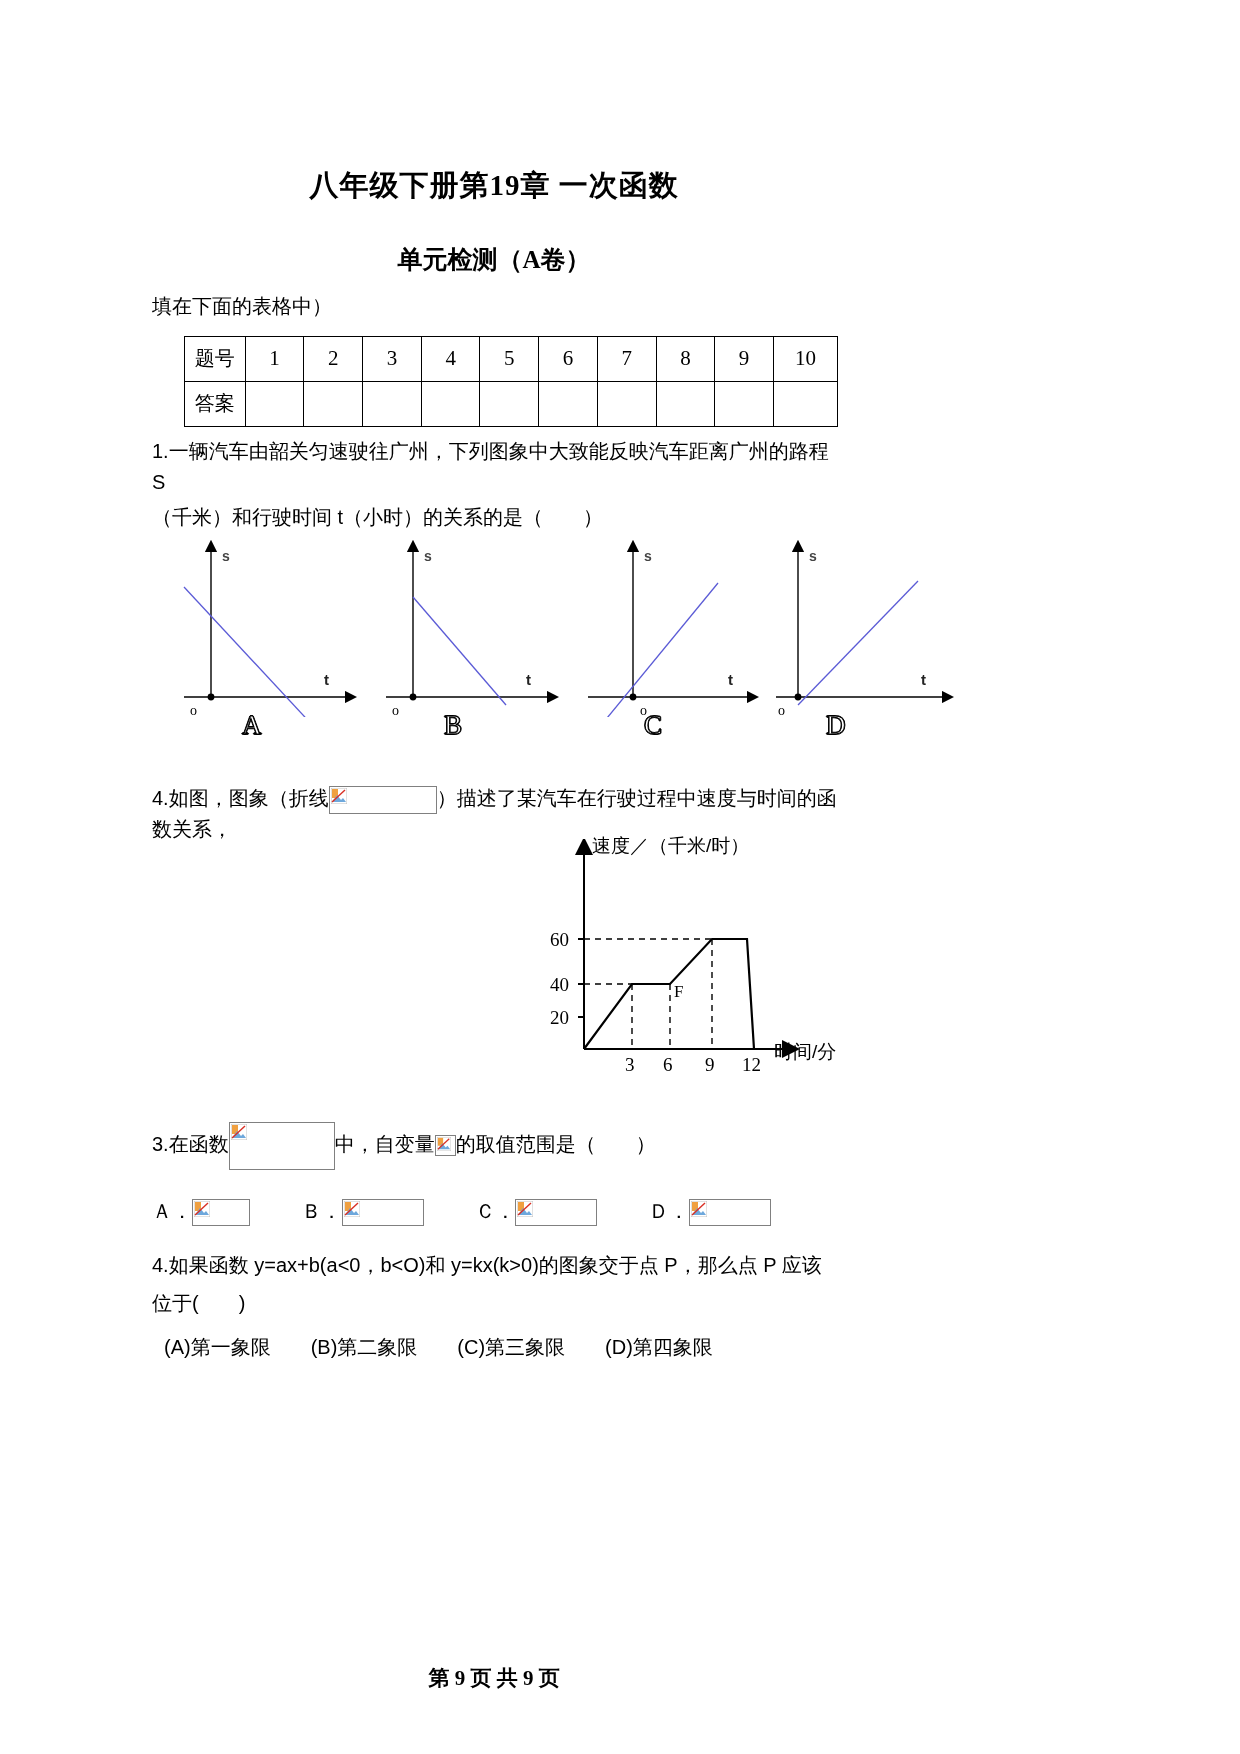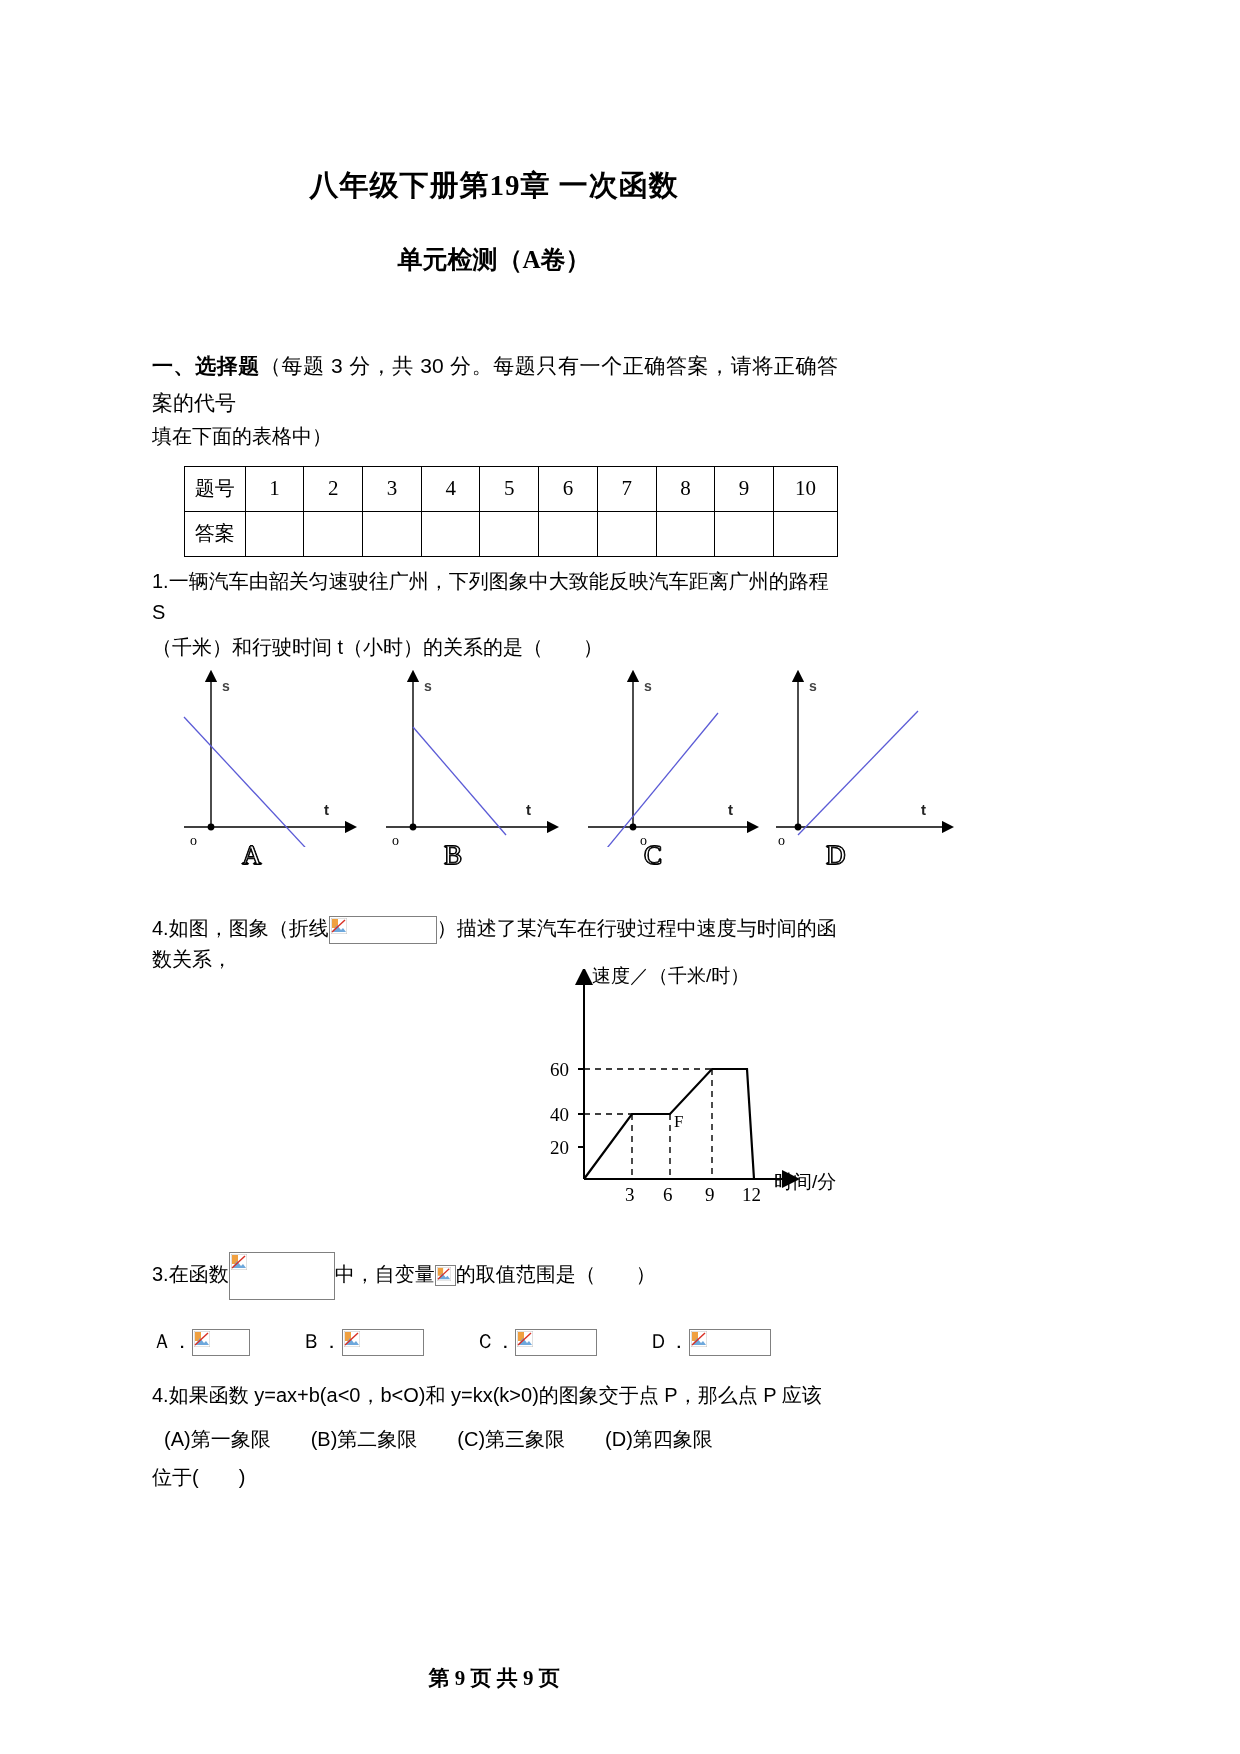--- a/index.html
+++ b/index.html
@@ -152,23 +152,20 @@
 </head>
 <body>
 
 <div class="page">
 
   <h1 class="doc-title">八年级下册第19章 一次函数</h1>
   <h2 class="doc-subtitle">单元检测（A卷）</h2>
 
   <div class="content">
 
-    <div class="section-head">
-      <b>一、选择题</b><span>（每题 3 分，共 30 分。每题只有一个正确答案，请将正确答案的代号</span>
-    </div>
     <div class="q-text" style="margin-top:0">填在下面的表格中）</div>
 
     <div class="ans-table-wrap">
       <table class="ans">
         <tbody>
             <tr>
           <td class="hdr">题号</td>
           <td class="num">1</td>
           <td class="num">2</td>
           <td class="num">3</td>
@@ -345,20 +342,20 @@
             </svg></span></span>
       <span class="opt" style="margin-right:0"><span>Ｄ．</span><span class="brokenimg" style="width:80px;height:25px;"><svg class="glyph" viewBox="0 0 16 16">
               <rect x="0" y="0" width="16" height="16" fill="#fff" stroke="#b5b5b5" stroke-width="0.8"></rect>
               <rect x="1" y="1" width="6" height="9" fill="#f0a040"></rect>
               <polygon points="1,14 6,7 10,12 12,10 15,14" fill="#6ea8dc"></polygon>
               <line x1="1" y1="14" x2="14" y2="2" stroke="#d93025" stroke-width="1.4"></line>
             </svg></span></span>
     </div>
 
     <div class="q-text sp" style="margin-top:22px">4.如果函数 y=ax+b(a&lt;0，b&lt;O)和 y=kx(k&gt;0)的图象交于点 P，那么点 P 应该</div>
+    <div class="q-text sp">位于(　　)</div>
     <div class="q-text sp" style="margin-top:10px; padding-left:12px;">(A)第一象限　　(B)第二象限　　(C)第三象限　　(D)第四象限</div>
-    <div class="q-text sp">位于(　　)</div>
 
   </div>
 
   <div class="footer">第 9 页 共 9 页</div>
 
 </div>
 
 </body></html>

